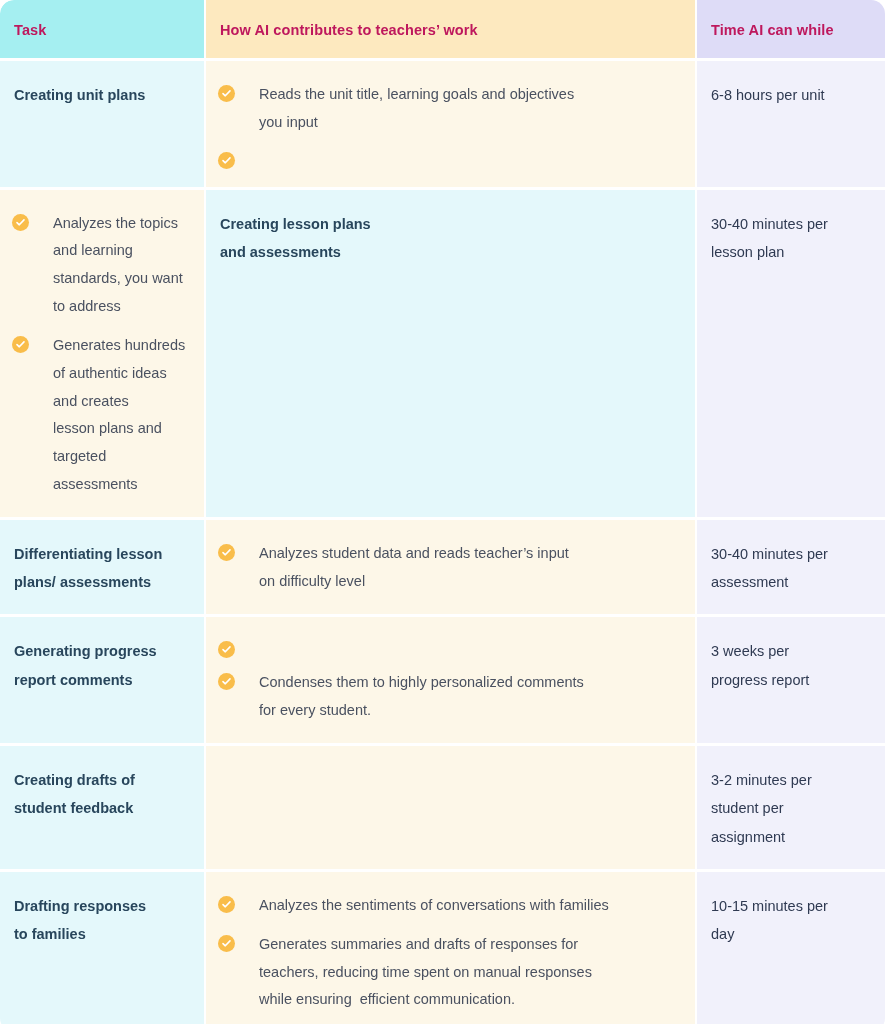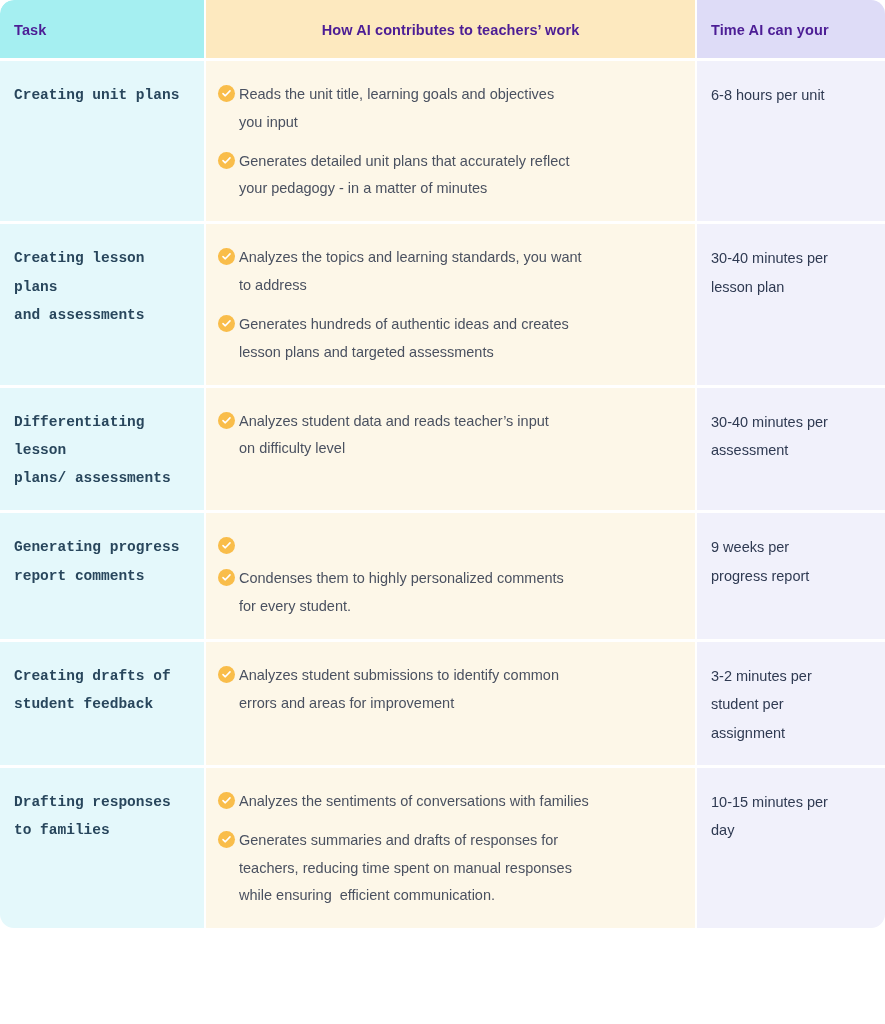--- a/index.html
+++ b/index.html
@@ -30,41 +30,40 @@
     column-gap: 2px;
     row-gap: 3px;
     background: #ffffff;
   }
 
   
   .hcell {
     padding: 18px 14px 16px 14px;
     font-size: 14.5px;
     font-weight: bold;
-    color: #4c1d95;
+    color: #be185d;
     letter-spacing: 0.1px;
     display: flex;
     align-items: center;
     min-height: 58px;
   }
   .hcell.c1 { background: #a5eff1; border-top-left-radius: 14px; }
-  .hcell.c2 { background: #fde9bf; justify-content: center; }
+  .hcell.c2 { background: #fde9bf; }
   .hcell.c3 { background: #dedcf7; border-top-right-radius: 14px; }
 
   
   .cell {
     padding: 20px 14px 18px 14px;
   }
   .cell.c1 {
     background: #e4f8fb;
     font-size: 14.5px;
     font-weight: bold;
     color: #28465c;
     line-height: 1.95;
-    font-family: Liberation Mono, monospace;
   }
   .cell.c2 {
     background: #fdf7e8;
     padding-left: 12px;
     padding-right: 18px;
   }
   .cell.c3 {
     background: #f1f1fb;
     font-size: 14.5px;
     color: #2f3a52;
@@ -73,21 +72,21 @@
 
   
   .bullets {
     margin: 0;
     padding: 0;
     list-style: none;
   }
   .bullets li {
     display: flex;
     align-items: flex-start;
-    gap: 4px;
+    gap: 24px;
     margin-bottom: 11px;
   }
   .bullets li:last-child { margin-bottom: 0; }
 
   .check {
     flex: 0 0 auto;
     width: 17px;
     height: 17px;
     margin-top: 4px;
     border-radius: 50%;
@@ -112,21 +111,21 @@
 
 <div class="table-wrap">
   <div class="grid" id="grid">
       <div class="hcell c1">
         <span>Task</span>
       </div>
       <div class="hcell c2">
         <span>How AI contributes to teachers’ work</span>
       </div>
       <div class="hcell c3">
-        <span>Time AI can your</span>
+        <span>Time AI can while</span>
       </div>
       <div class="cell c1">
         <span class="c1txt">Creating unit plans</span>
       </div>
       <div class="cell c2">
         <ul class="bullets">
           <li>
             <span class="check">
               <svg width="11" height="11" viewBox="0 0 11 11" aria-hidden="true">
                 <path d="M2 5.6 L4.3 7.8 L9 2.9" fill="none" stroke="#ffffff" stroke-width="1.6" stroke-linecap="round" stroke-linejoin="round"></path>
@@ -134,54 +133,52 @@
             </span>
             <span class="btext">Reads the unit title, learning goals and objectives
 you input</span>
           </li>
           <li>
             <span class="check">
               <svg width="11" height="11" viewBox="0 0 11 11" aria-hidden="true">
                 <path d="M2 5.6 L4.3 7.8 L9 2.9" fill="none" stroke="#ffffff" stroke-width="1.6" stroke-linecap="round" stroke-linejoin="round"></path>
               </svg>
             </span>
-            <span class="btext">Generates detailed unit plans that accurately reflect
-your pedagogy - in a matter of minutes</span>
           </li>
         </ul>
       </div>
       <div class="cell c3">
         <span class="c3txt">6-8 hours per unit</span>
+      </div>
+      <div class="cell c2">
+        <ul class="bullets">
+          <li>
+            <span class="check">
+              <svg width="11" height="11" viewBox="0 0 11 11" aria-hidden="true">
+                <path d="M2 5.6 L4.3 7.8 L9 2.9" fill="none" stroke="#ffffff" stroke-width="1.6" stroke-linecap="round" stroke-linejoin="round"></path>
+              </svg>
+            </span>
+            <span class="btext">Analyzes the topics and learning standards, you want
+to address</span>
+          </li>
+          <li>
+            <span class="check">
+              <svg width="11" height="11" viewBox="0 0 11 11" aria-hidden="true">
+                <path d="M2 5.6 L4.3 7.8 L9 2.9" fill="none" stroke="#ffffff" stroke-width="1.6" stroke-linecap="round" stroke-linejoin="round"></path>
+              </svg>
+            </span>
+            <span class="btext">Generates hundreds of authentic ideas and creates
+lesson plans and targeted assessments</span>
+          </li>
+        </ul>
       </div>
       <div class="cell c1">
         <span class="c1txt">Creating lesson plans
 and assessments</span>
       </div>
-      <div class="cell c2">
-        <ul class="bullets">
-          <li>
-            <span class="check">
-              <svg width="11" height="11" viewBox="0 0 11 11" aria-hidden="true">
-                <path d="M2 5.6 L4.3 7.8 L9 2.9" fill="none" stroke="#ffffff" stroke-width="1.6" stroke-linecap="round" stroke-linejoin="round"></path>
-              </svg>
-            </span>
-            <span class="btext">Analyzes the topics and learning standards, you want
-to address</span>
-          </li>
-          <li>
-            <span class="check">
-              <svg width="11" height="11" viewBox="0 0 11 11" aria-hidden="true">
-                <path d="M2 5.6 L4.3 7.8 L9 2.9" fill="none" stroke="#ffffff" stroke-width="1.6" stroke-linecap="round" stroke-linejoin="round"></path>
-              </svg>
-            </span>
-            <span class="btext">Generates hundreds of authentic ideas and creates
-lesson plans and targeted assessments</span>
-          </li>
-        </ul>
-      </div>
       <div class="cell c3">
         <span class="c3txt">30-40 minutes per
 lesson plan</span>
       </div>
       <div class="cell c1">
         <span class="c1txt">Differentiating lesson
 plans/ assessments</span>
       </div>
       <div class="cell c2">
         <ul class="bullets">
@@ -218,38 +215,29 @@
               <svg width="11" height="11" viewBox="0 0 11 11" aria-hidden="true">
                 <path d="M2 5.6 L4.3 7.8 L9 2.9" fill="none" stroke="#ffffff" stroke-width="1.6" stroke-linecap="round" stroke-linejoin="round"></path>
               </svg>
             </span>
             <span class="btext">Condenses them to highly personalized comments
 for every student.</span>
           </li>
         </ul>
       </div>
       <div class="cell c3">
-        <span class="c3txt">9 weeks per
+        <span class="c3txt">3 weeks per
 progress report</span>
       </div>
       <div class="cell c1">
         <span class="c1txt">Creating drafts of
 student feedback</span>
       </div>
       <div class="cell c2">
         <ul class="bullets">
-          <li>
-            <span class="check">
-              <svg width="11" height="11" viewBox="0 0 11 11" aria-hidden="true">
-                <path d="M2 5.6 L4.3 7.8 L9 2.9" fill="none" stroke="#ffffff" stroke-width="1.6" stroke-linecap="round" stroke-linejoin="round"></path>
-              </svg>
-            </span>
-            <span class="btext">Analyzes student submissions to identify common
-errors and areas for improvement</span>
-          </li>
         </ul>
       </div>
       <div class="cell c3">
         <span class="c3txt">3-2 minutes per
 student per
 assignment</span>
       </div>
       <div class="cell c1">
         <span class="c1txt">Drafting responses
 to families</span>

